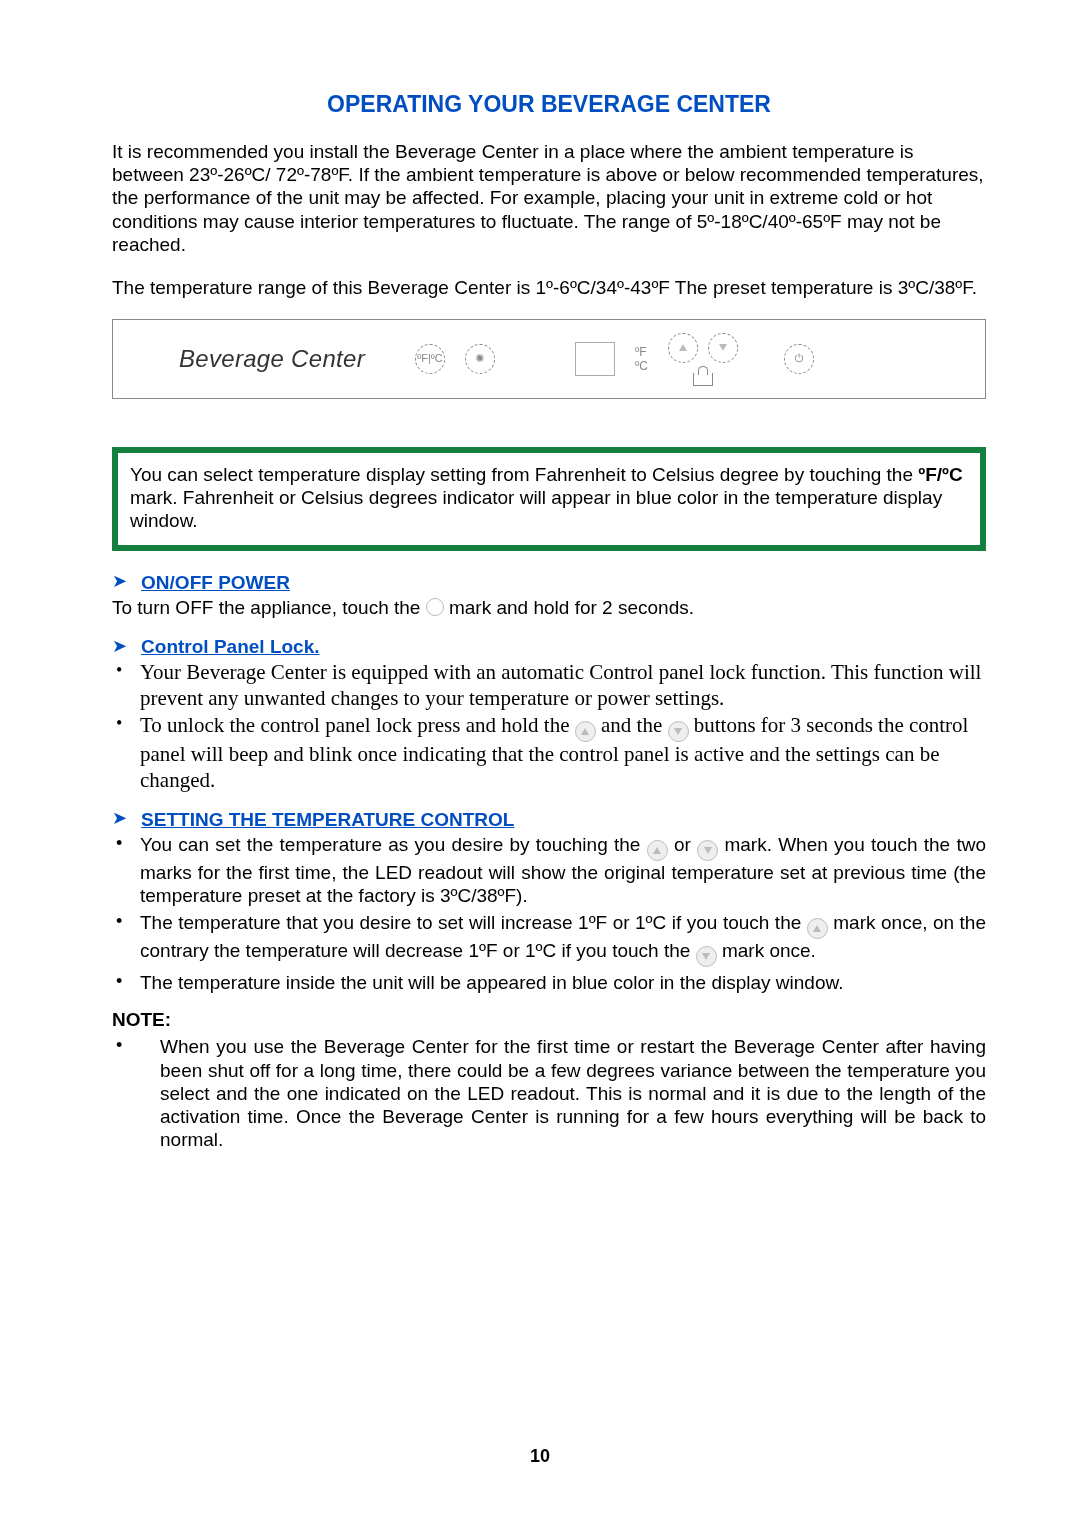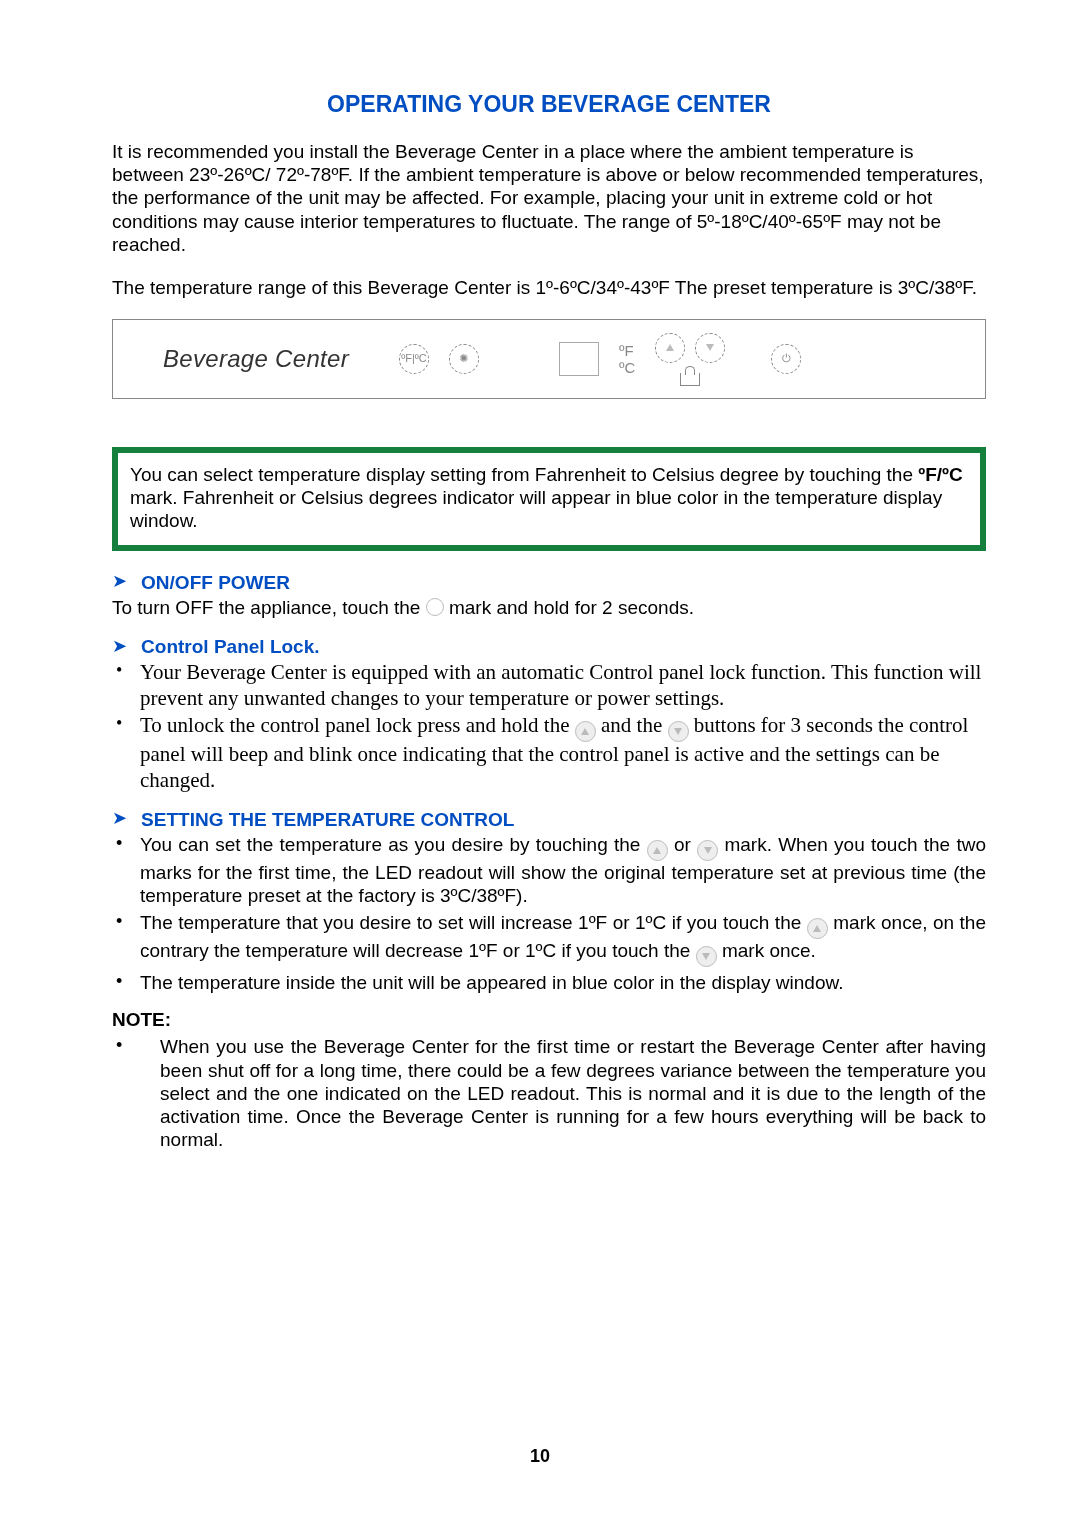--- a/index.html
+++ b/index.html
@@ -24,21 +24,21 @@
     margin-bottom: 22px;
   }
   .para { margin-bottom: 20px; }
   .panel-illustration {
     border: 1px solid #888;
     height: 78px;
     margin-top: 6px;
     margin-bottom: 48px;
     display: flex;
     align-items: center;
-    padding: 0 12px;
+    padding: 0 28px;
     gap: 20px;
   }
   .panel-label {
     font-family: "Arial Narrow", Arial, sans-serif;
     font-style: italic;
     font-size: 24px;
     font-weight: 500;
     color: #333;
     letter-spacing: 0.3px;
     margin-left: 38px;
@@ -54,21 +54,21 @@
     font-size: 11px;
     background: #fff;
   }
   .panel-disp {
     width: 38px; height: 32px;
     border: 1px solid #aaa;
     background: #fff;
   }
   .panel-small {
     display: inline-flex; flex-direction: column;
-    font-size: 15px; color: #888; line-height: 1; gap: 2px;
+    font-size: 12px; color: #888; line-height: 1; gap: 2px;
   }
   .lock-icon {
     display: inline-block;
     width: 18px; height: 12px;
     border: 1px solid #888;
     border-top: none;
     position: relative;
     margin-top: 6px;
   }
   .lock-icon::before {
@@ -89,20 +89,21 @@
     align-items: center;
     gap: 14px;
     margin-top: 6px;
   }
   .chevron {
     color: #004ec2;
     font-size: 18px;
   }
   .sec-link {
     color: #004ec2;
+    text-decoration: underline;
     font-weight: bold;
   }
   .txtline {
     margin-top: 2px;
     margin-bottom: 16px;
   }
   .power-circle {
     display: inline-block;
     width: 16px; height: 16px;
     border: 1.5px solid #bbb;

